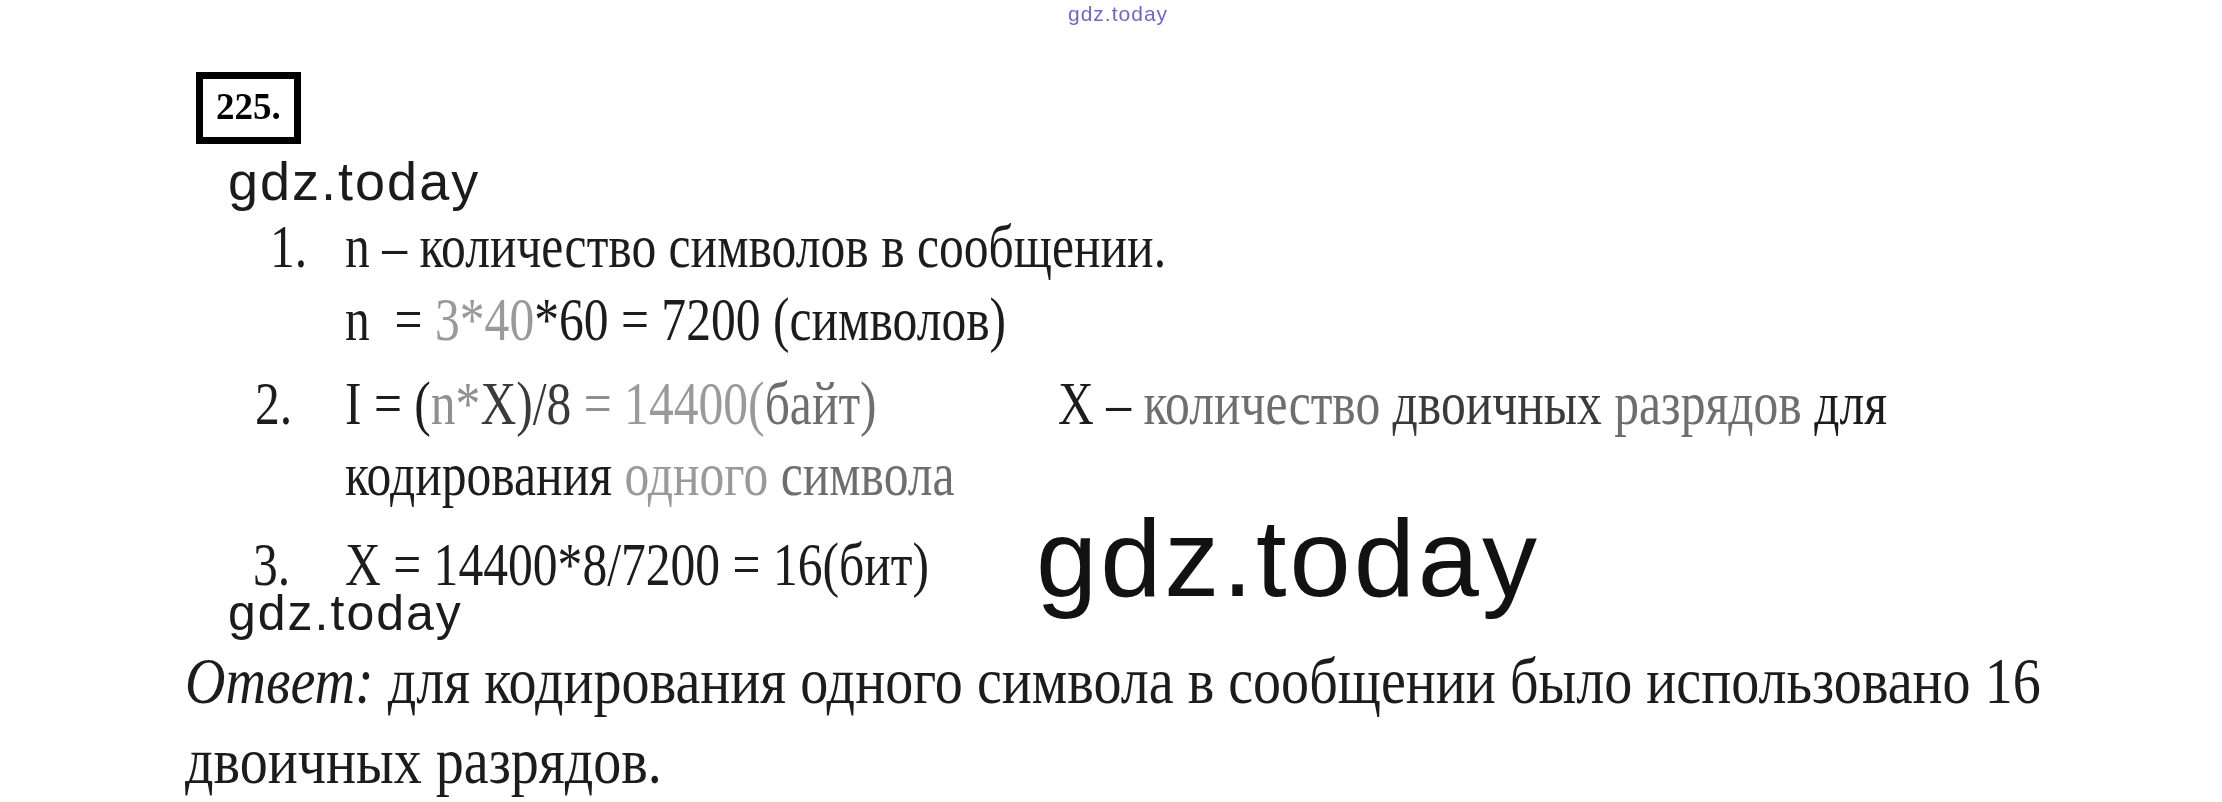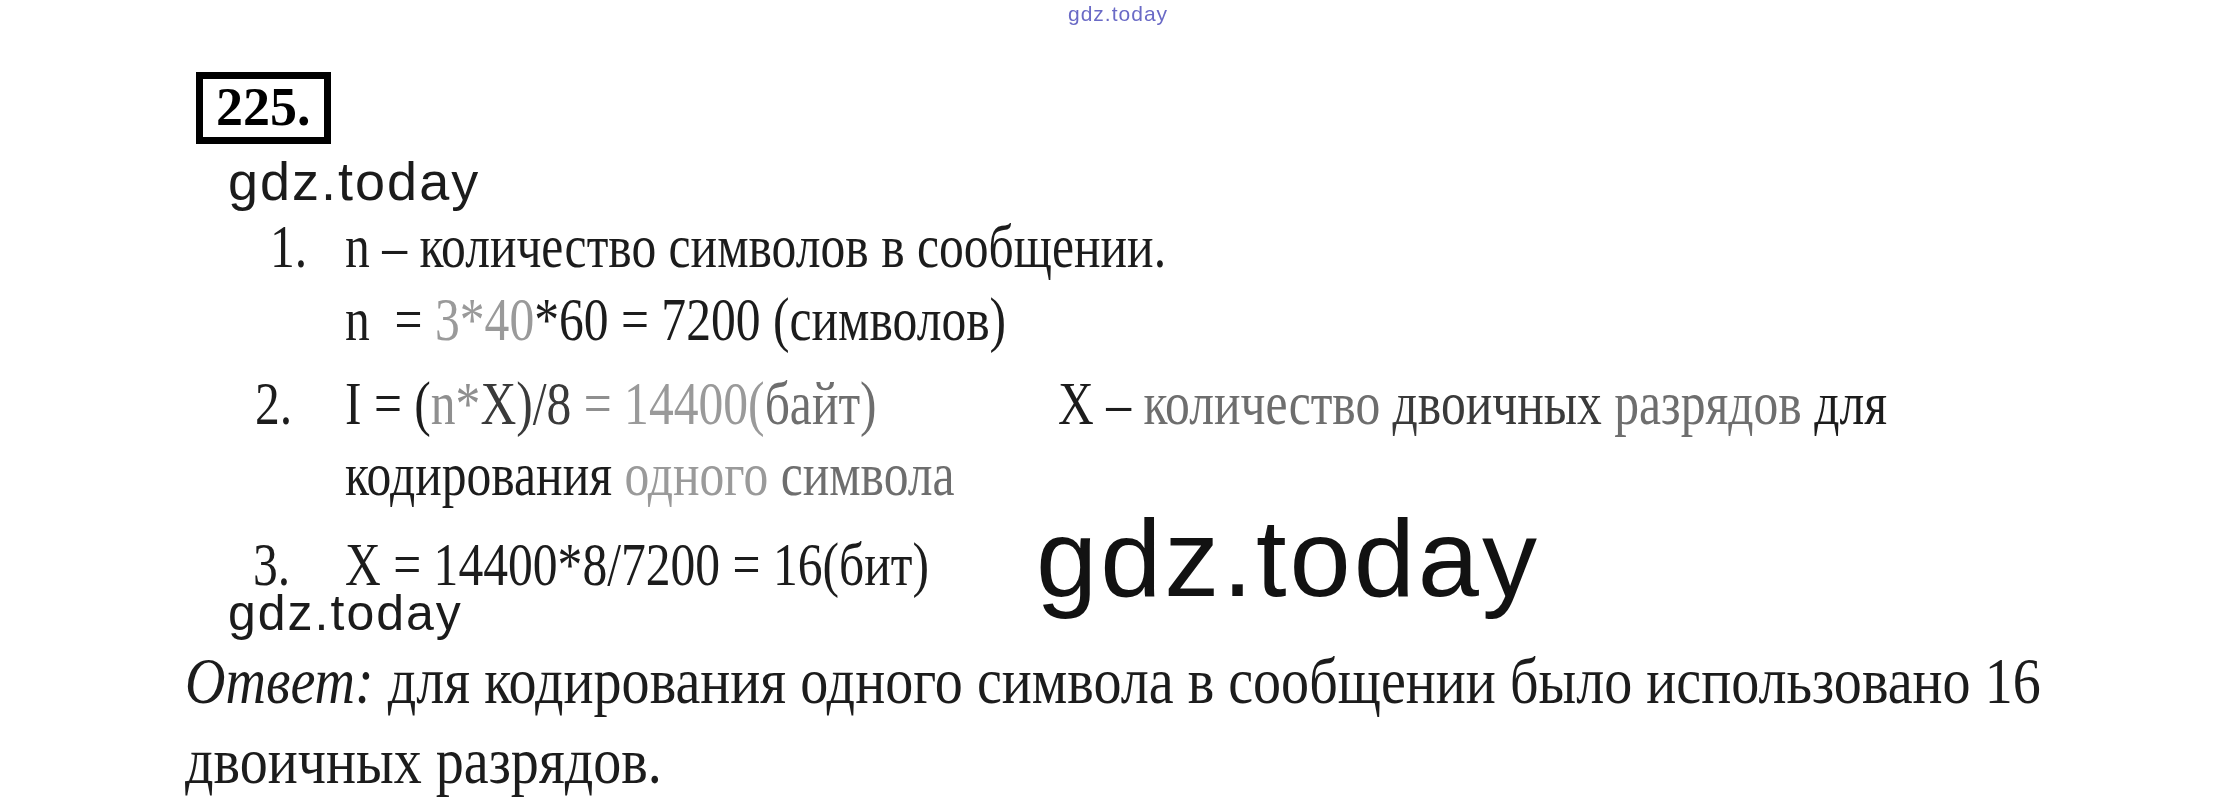--- a/index.html
+++ b/index.html
@@ -26,21 +26,21 @@
   .g1{color:#8f8f8f;}
   .g2{color:#6e6e6e;}
   .g3{color:#9a9a9a;}
   .d2{color:#3a3a3a;}
   
   .numbox{
     position:absolute;left:196px;top:72px;
     border:7px solid #000;
     padding:1px 13px 3px 13px;
     font-family:"Liberation Serif",serif;
-    font-weight:bold;font-size:54px;line-height:54px;
+    font-weight:bold;font-size:37px;line-height:54px;
     color:#000;background:#fff;
   }
   
   .wm{
     position:absolute;
     font-family:"Liberation Sans",sans-serif;
     font-weight:300;
     color:#1b1b1b;
     line-height:1.1;
     letter-spacing:2px;

